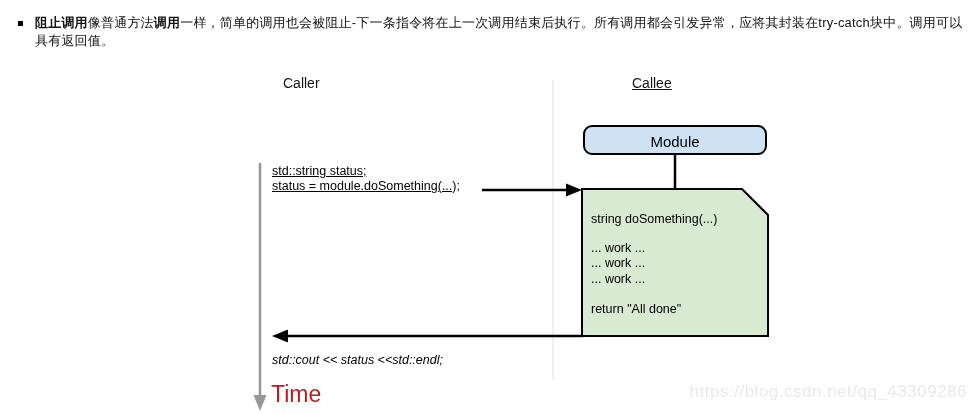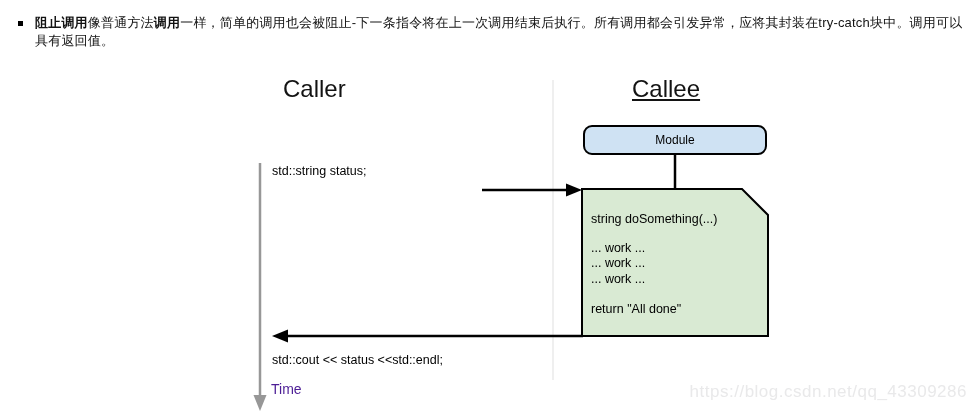--- a/index.html
+++ b/index.html
@@ -9,40 +9,40 @@
 
   
   .note-bullet { position: absolute; left: 18px; top: 21px; width: 5px; height: 5px; background: #000; }
   .note-text { position: absolute; left: 35px; top: 14px; width: 934px; font-size: 13px; line-height: 18px; color: #121212; letter-spacing: 0.2px; }
   .note-text .b { font-weight: 700; }
 
   
   svg.layer { position: absolute; left: 0; top: 0; }
 
   
-  .heading { position: absolute; font-size: 24px; color: #131313; white-space: nowrap; }
+  .heading { position: absolute; font-size: 14px; color: #131313; white-space: nowrap; }
   .heading.caller { left: 283px; top: 75px; }
   .heading.callee { left: 632px; top: 75px; text-decoration: underline; }
 
   
-  .module-label { position: absolute; left: 584px; top: 133px; width: 182px; text-align: center; font-size: 12px; color: #000; }
+  .module-label { position: absolute; left: 584px; top: 133px; width: 182px; text-align: center; font-size: 15px; color: #000; }
 
   
   .code { position: absolute; font-size: 12.5px; line-height: 15px; color: #000; white-space: pre; }
-  .caller-code { left: 272px; top: 164px; }
+  .caller-code { left: 272px; top: 164px; text-decoration: underline; }
   .callee-line { position: absolute; left: 591px; font-size: 12.5px; color: #000; white-space: pre; }
   .sig     { top: 212px; text-align: right; }
   .work1   { top: 241px; }
   .work2   { top: 256px; }
   .work3   { top: 272px; }
   .ret     { top: 302px; }
-  .result-code { left: 272px; top: 353px; }
+  .result-code { left: 272px; top: 353px; font-style: italic; }
 
   
-  .time-label { position: absolute; left: 271px; top: 381px; font-size: 14px; color: #4c1d95; }
+  .time-label { position: absolute; left: 271px; top: 381px; font-size: 23px; color: #b91c1c; }
 
   
   .watermark { position: absolute; right: 9px; top: 382px; font-size: 17px; color: #e9e9ea; letter-spacing: 0.5px; }
 </style>
 </head>
 <body>
 
 <div class="stage">
 
   <div class="note-bullet"></div>
@@ -66,21 +66,21 @@
 
     <line x1="286" y1="336" x2="583" y2="336" stroke="#000" stroke-width="2.5"></line>
     <polygon points="272,336 288,329.5 288,342.5" fill="#000"></polygon>
   </svg>
 
   <div class="heading caller">Caller</div>
   <div class="heading callee">Callee</div>
 
   <div class="module-label">Module</div>
 
-  <div class="code caller-code"><div>std::string status;</div></div>
+  <div class="code caller-code"><div>std::string status;</div><div>status = module.doSomething(...);</div></div>
 
   <div class="callee-line sig">string doSomething(...)</div>
   <div class="callee-line work1">... work ...</div>
   <div class="callee-line work2">... work ...</div>
   <div class="callee-line work3">... work ...</div>
   <div class="callee-line ret">return "All done"</div>
 
   <div class="code result-code">std::cout &lt;&lt; status &lt;&lt;std::endl;</div>
 
   <div class="time-label">Time</div>

